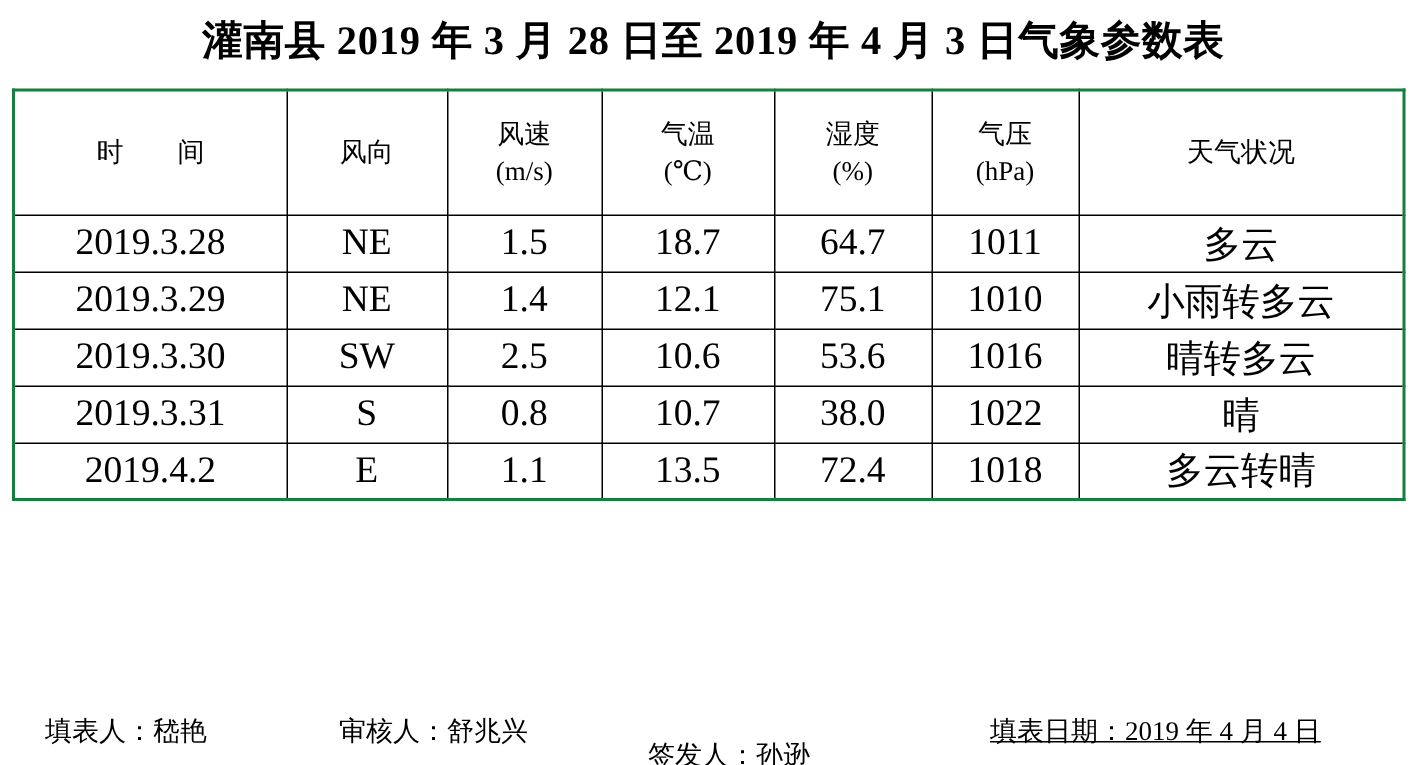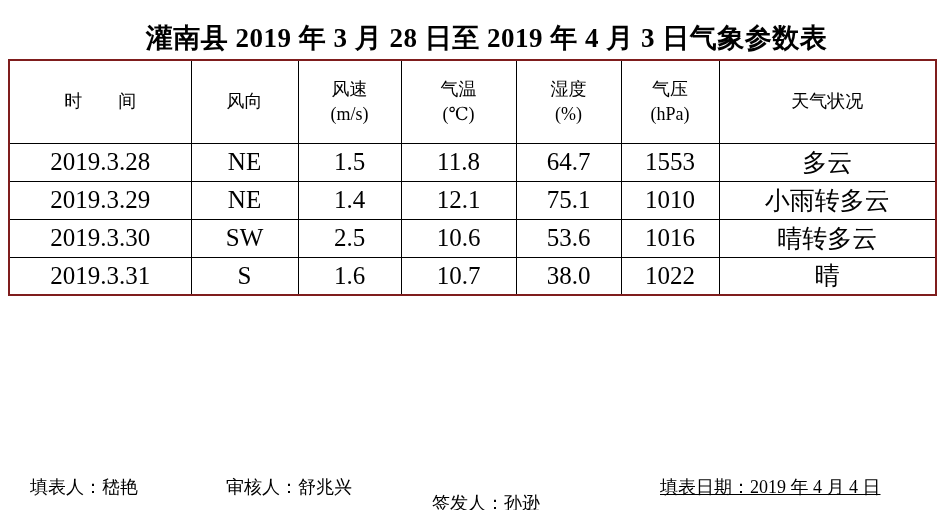--- a/index.html
+++ b/index.html
@@ -9,36 +9,36 @@
     color: #000000;
     font-family: "Liberation Serif", "DejaVu Serif", serif;
     overflow: hidden;
   }
   .page { position: relative; width: 943px; height: 510px; }
 
   .title {
     position: absolute;
     top: 4px; left: 0;
     width: 875px;
-    margin: 16px;
+    margin: 5px;
     text-align: center;
     font-size: 27px;
     font-weight: bold;
     letter-spacing: 0.5px;
     white-space: nowrap;
     padding-left: 33px;
   }
 
   table.weather-table {
     position: absolute;
     top: 59px; left: 8px;
     width: 927px;
     border-collapse: collapse;
     table-layout: fixed;
-    border: 2px solid #7f1d1d;
+    border: 2px solid #15803d;
   }
   .weather-table th, .weather-table td {
     border: 1px solid #000;
     padding: 0;
     text-align: center;
     vertical-align: middle;
     font-weight: normal;
     font-size: 25px;
     overflow: hidden;
     white-space: nowrap;
@@ -99,23 +99,23 @@
           <div>气压</div>
           <div><span>(</span><span class="squiggle">hPa</span><span>)</span></div>
         </th>
         <th>天气状况</th>
       </tr>
 
       <tr class="data-row">
         <td>2019.3.28</td>
         <td>NE</td>
         <td>1.5</td>
-        <td>11.8</td>
+        <td>18.7</td>
         <td>64.7</td>
-        <td>1553</td>
+        <td>1011</td>
         <td>多云</td>
       </tr>
       <tr class="data-row">
         <td>2019.3.29</td>
         <td>NE</td>
         <td>1.4</td>
         <td>12.1</td>
         <td>75.1</td>
         <td>1010</td>
         <td>小雨转多云</td>
@@ -125,25 +125,34 @@
         <td>SW</td>
         <td>2.5</td>
         <td>10.6</td>
         <td>53.6</td>
         <td>1016</td>
         <td>晴转多云</td>
       </tr>
       <tr class="data-row">
         <td>2019.3.31</td>
         <td>S</td>
-        <td>1.6</td>
+        <td>0.8</td>
         <td>10.7</td>
         <td>38.0</td>
         <td>1022</td>
         <td>晴</td>
+      </tr>
+      <tr class="data-row">
+        <td>2019.4.2</td>
+        <td>E</td>
+        <td>1.1</td>
+        <td>13.5</td>
+        <td>72.4</td>
+        <td>1018</td>
+        <td>多云转晴</td>
       </tr>
 
     </tbody>
   </table>
 
   <div class="footer">
     <div class="footer-item filler"><span>填表人：</span><span>嵇艳</span></div>
     <div class="footer-item reviewer"><span>审核人：</span><span>舒兆兴</span></div>
     <div class="footer-item issuer"><span>签发人：</span><span>孙逊</span></div>
     <div class="footer-item date"><span>填表日期：</span><span>2019 年 4 月 4 日</span></div>

